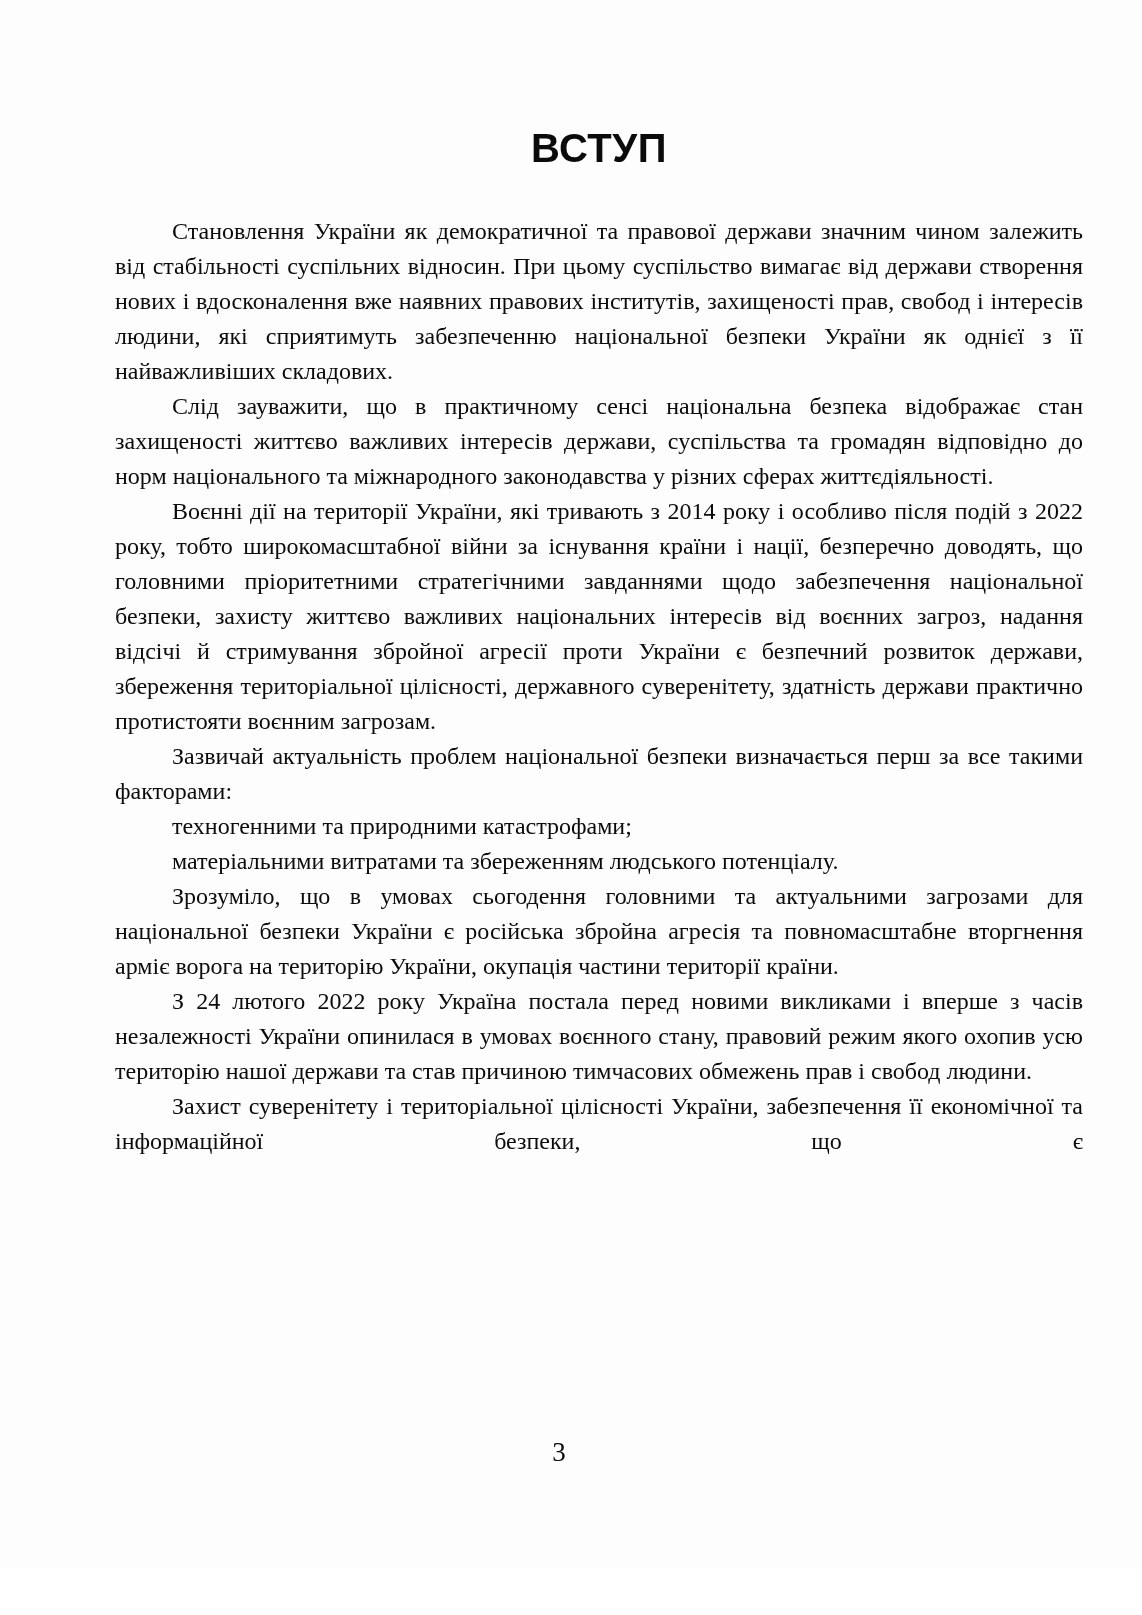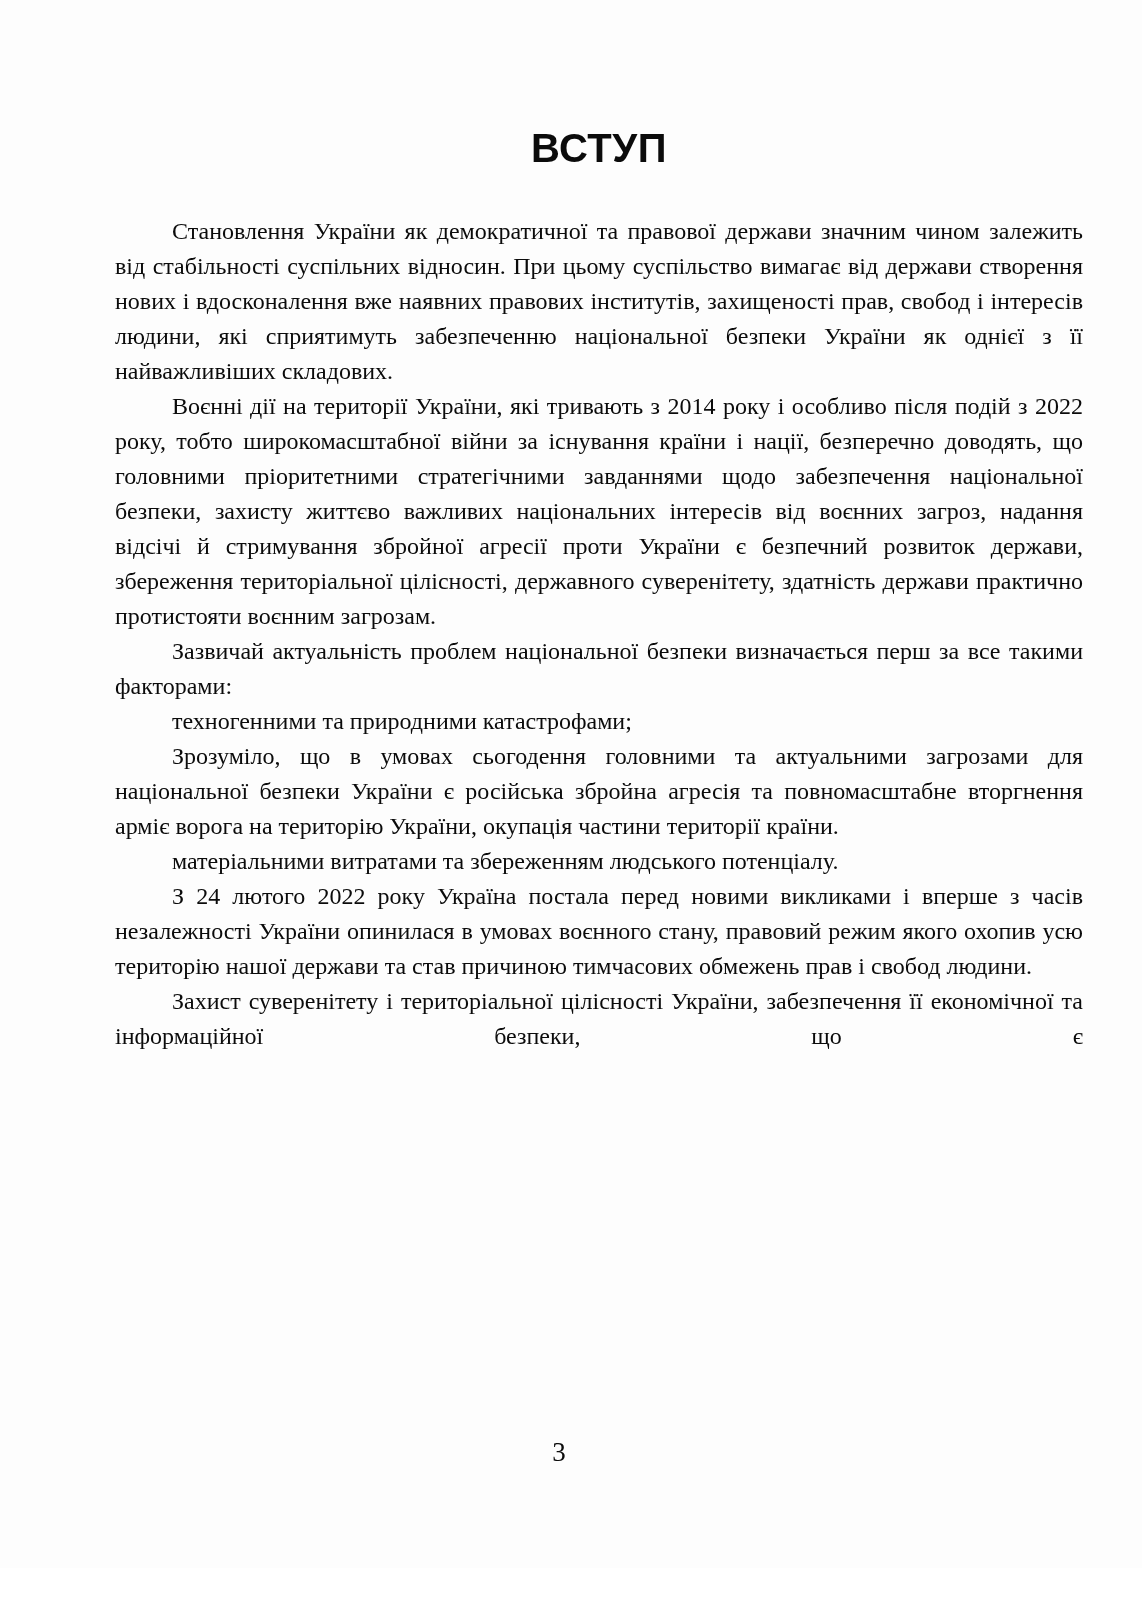--- a/index.html
+++ b/index.html
@@ -50,23 +50,24 @@
   }
 </style>
 </head>
 <body>
 
 <div class="page">
   <h1 class="doc-title">ВСТУП</h1>
 
   <div class="doc-body">
     <p>Становлення України як демократичної та правової держави значним чином залежить від стабільності суспільних відносин. При цьому суспільство вимагає від держави створення нових і вдосконалення вже наявних правових інститутів, захищеності прав, свобод і інтересів людини, які сприятимуть забезпеченню національної безпеки України як однієї з її найважливіших складових.</p>
+    <p>Слід зауважити, що в практичному сенсі національна безпека відображає стан захищеності життєво важливих інтересів держави, суспільства та громадян відповідно до норм національного та міжнародного законодавства у різних сферах життєдіяльності.</p>
     <p>Воєнні дії на території України, які тривають з 2014 року і особливо після подій з 2022 року, тобто широкомасштабної війни за існування країни і нації, безперечно доводять, що головними пріоритетними стратегічними завданнями щодо забезпечення національної безпеки, захисту життєво важливих національних інтересів від воєнних загроз, надання відсічі й стримування збройної агресії проти України є безпечний розвиток держави, збереження територіальної цілісності, державного суверенітету, здатність держави практично протистояти воєнним загрозам.</p>
     <p>Зазвичай актуальність проблем національної безпеки визначається перш за все такими факторами:</p>
     <p>техногенними та природними катастрофами;</p>
+    <p>матеріальними витратами та збереженням людського потенціалу.</p>
     <p>Зрозуміло, що в умовах сьогодення головними та актуальними загрозами для національної безпеки України є російська збройна агресія  та повномасштабне вторгнення арміє ворога на територію України, окупація частини території країни.</p>
-    <p>матеріальними витратами та збереженням людського потенціалу.</p>
     <p>З 24 лютого 2022 року Україна постала перед новими викликами і вперше з часів незалежності України опинилася в умовах воєнного стану, правовий режим якого охопив усю територію нашої держави та став причиною тимчасових обмежень прав і свобод людини.</p>
     <p class="continued">Захист суверенітету і територіальної цілісності України, забезпечення її економічної та інформаційної безпеки, що є</p>
   </div>
 
   <div class="page-number">3</div>
 </div>
 
 </body></html>

